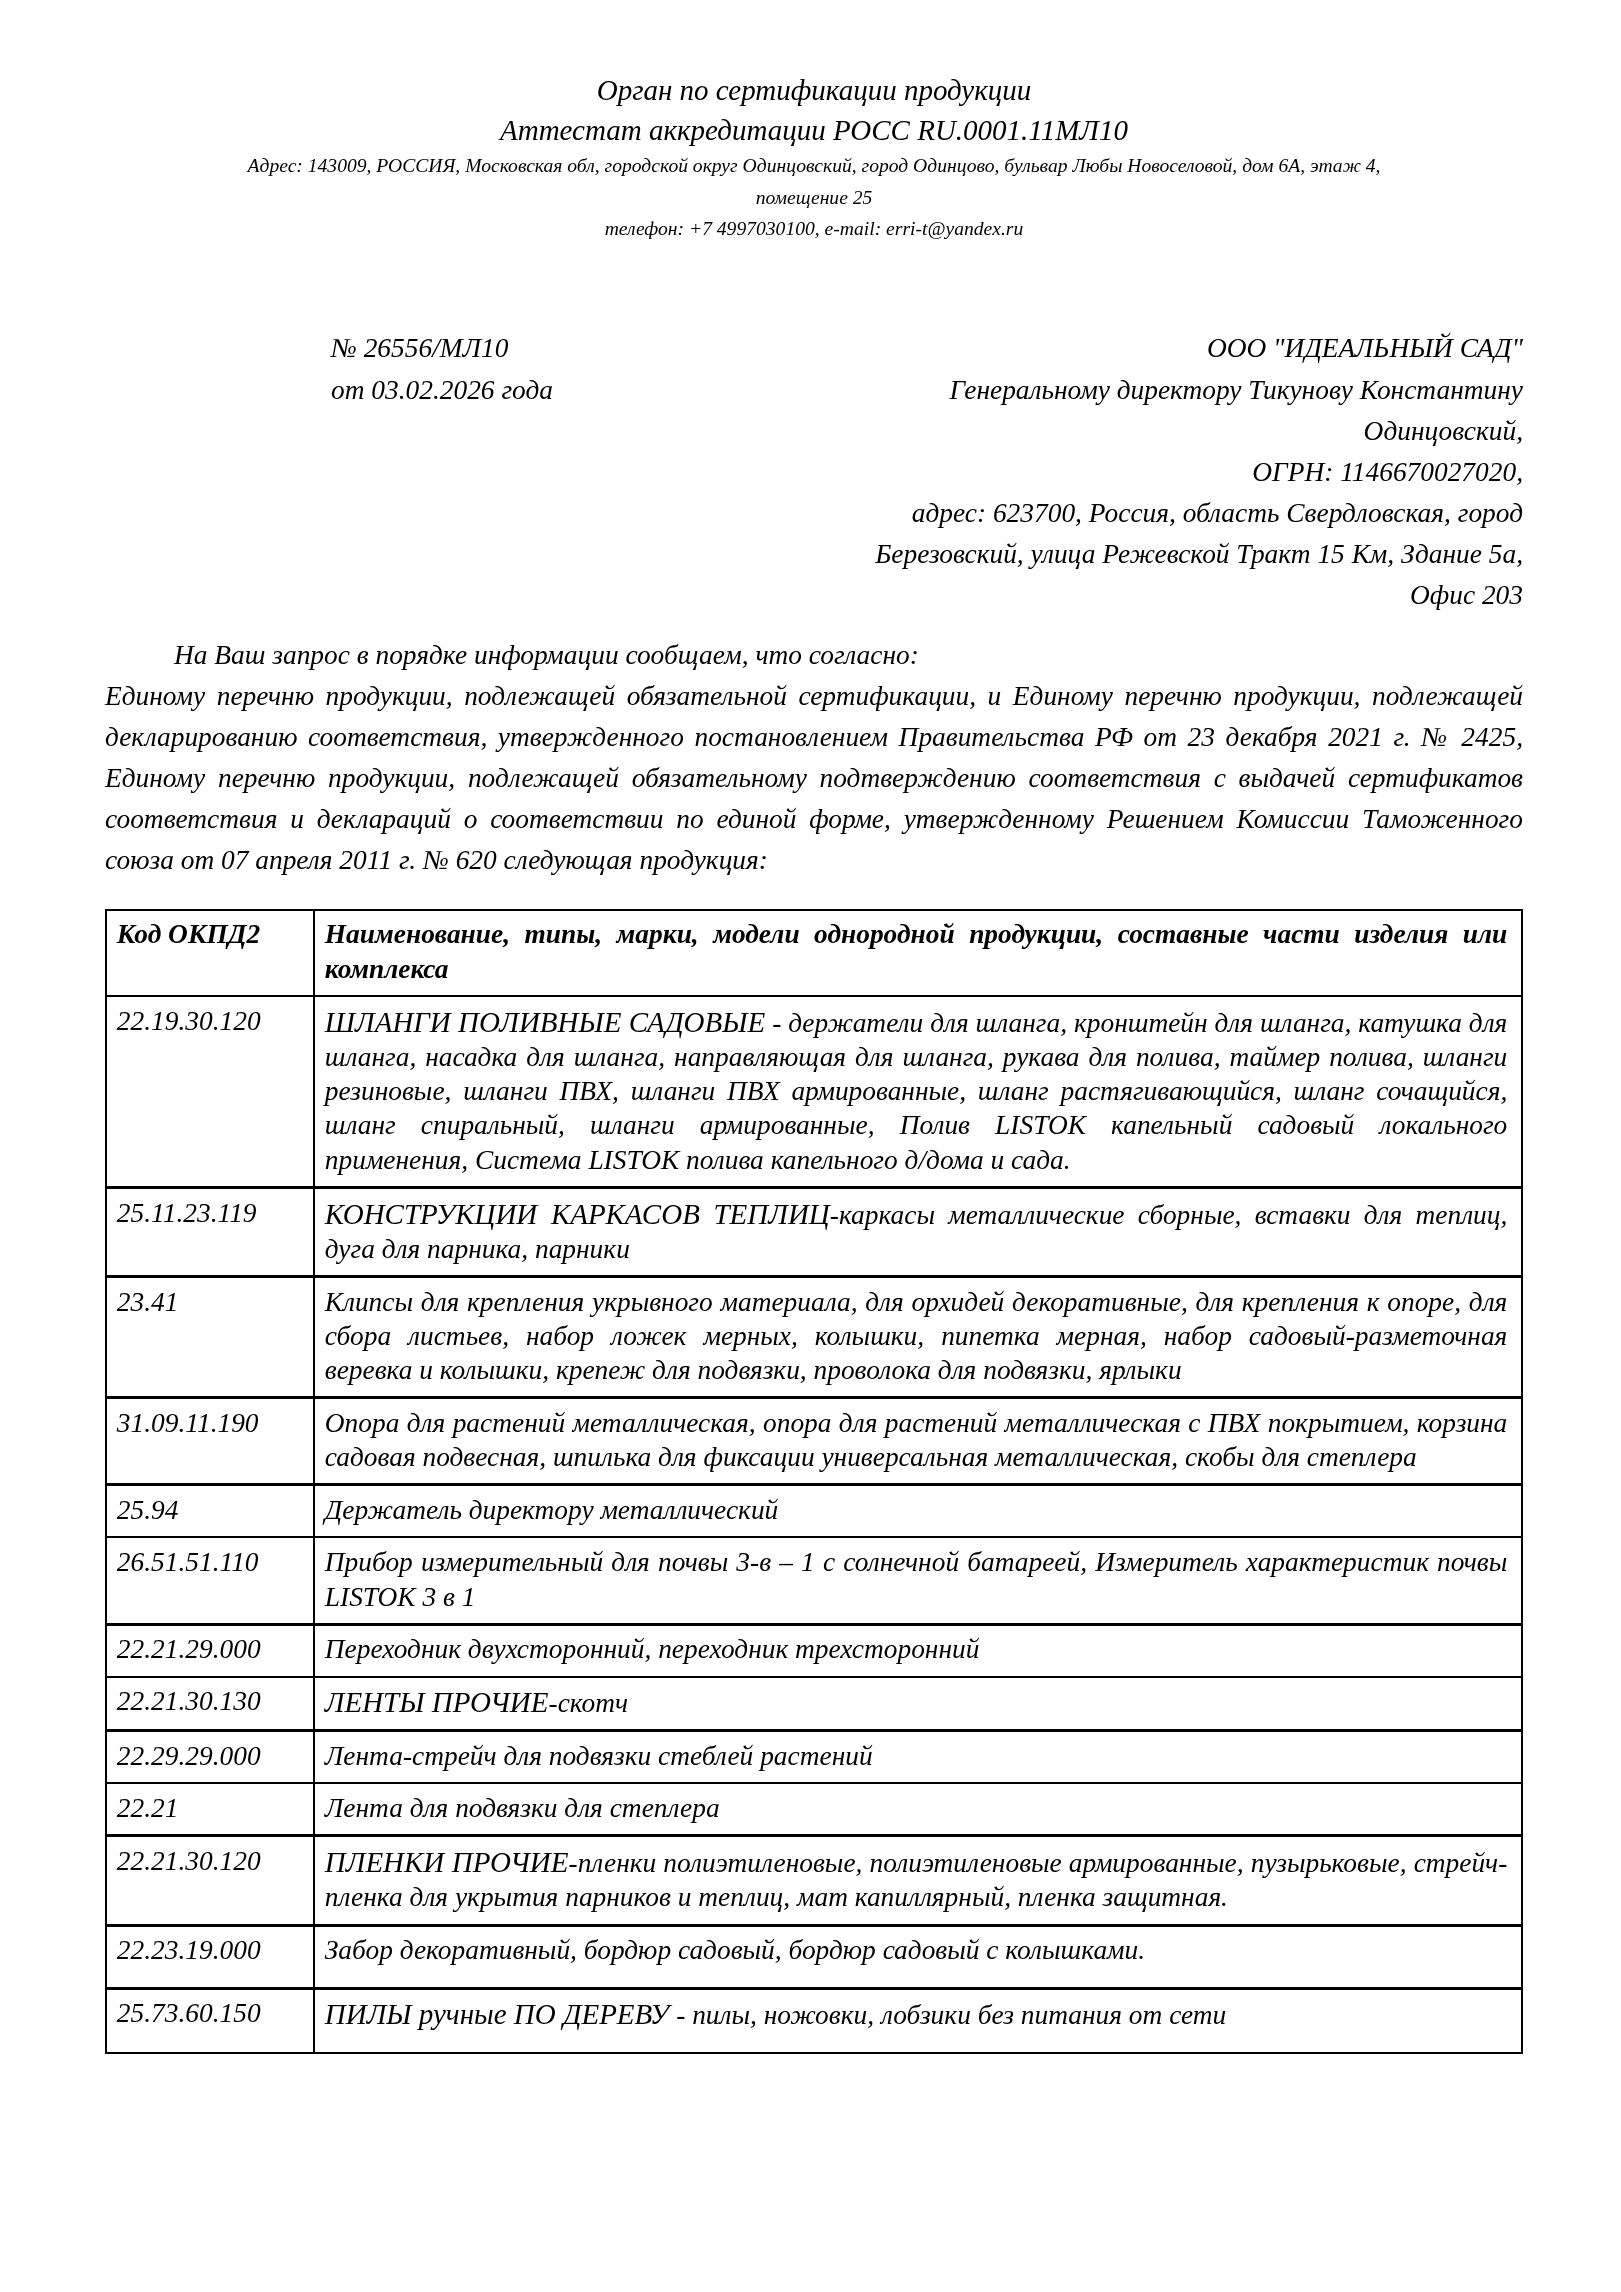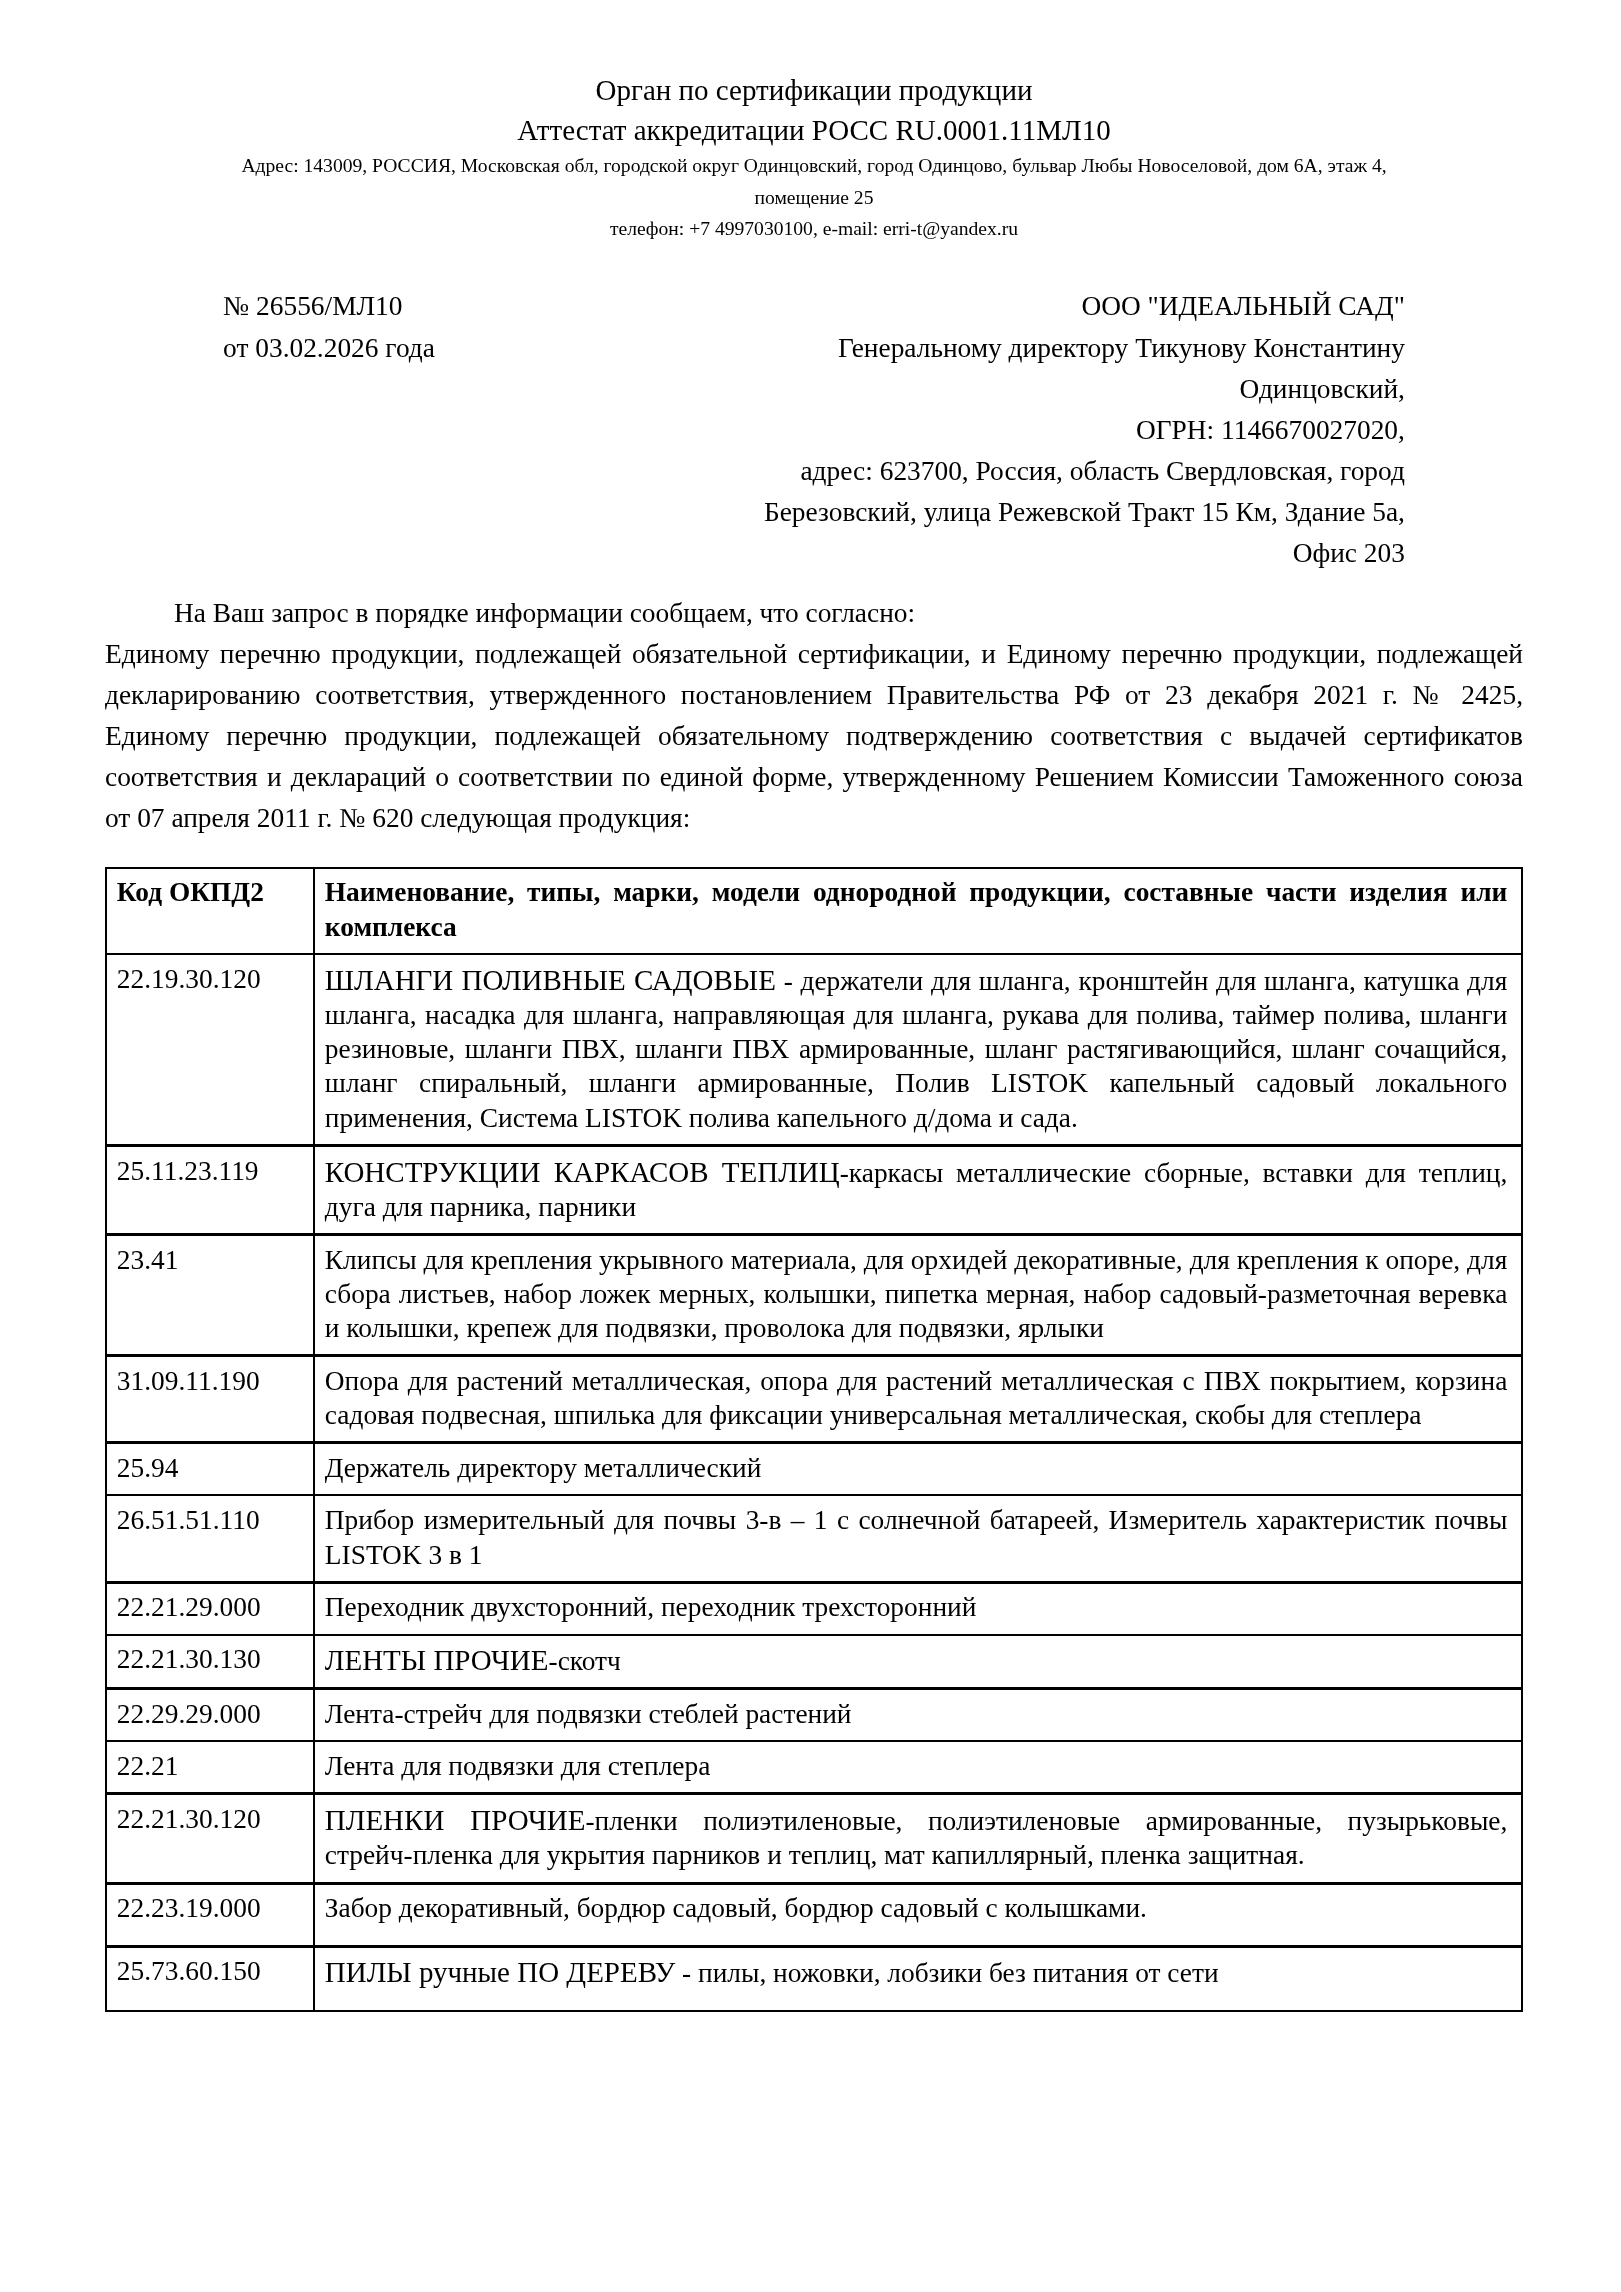--- a/index.html
+++ b/index.html
@@ -5,31 +5,32 @@
   html, body { margin: 0; padding: 0; background: #ffffff; }
   .page {
     width: 1621px;
     height: 2293px;
     box-sizing: border-box;
     padding: 71px 98px 0 105px;
     background: #ffffff;
     color: #000000;
     font-family: "Liberation Serif", "DejaVu Serif", serif;
     overflow: hidden;
+    font-style: italic;
   }
   
   .org-line { text-align: center; font-size: 29px; line-height: 1.37; }
   .org-address { text-align: center; font-size: 19.6px; line-height: 1.6; }
 
   
   .ref-row {
     display: flex;
-    justify-content: center;
+    justify-content: flex-end;
     align-items: flex-start;
-    margin-top: 42px;
+    margin-top: 84px;
     font-size: 27.4px;
   }
   .ref-block { line-height: 1.5; white-space: nowrap; }
   .recipient-block { width: 970px; text-align: right; line-height: 1.5; }
 
   
   .body-text { margin-top: 20px; font-size: 27.4px; }
   .intro-par { margin: 0; text-indent: 69px; line-height: 1.45; }
   .main-par { margin: 0; text-align: justify; line-height: 1.5; }
 

